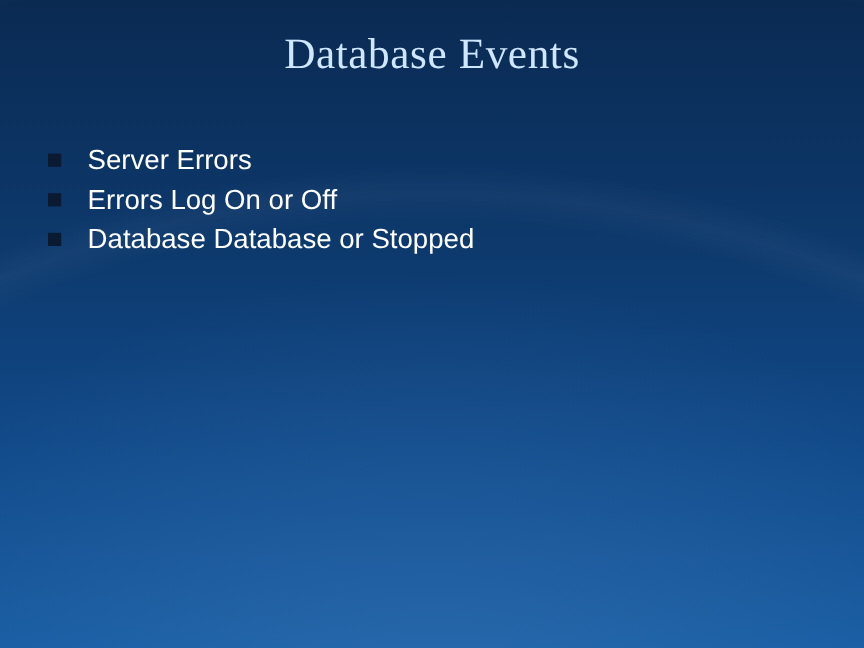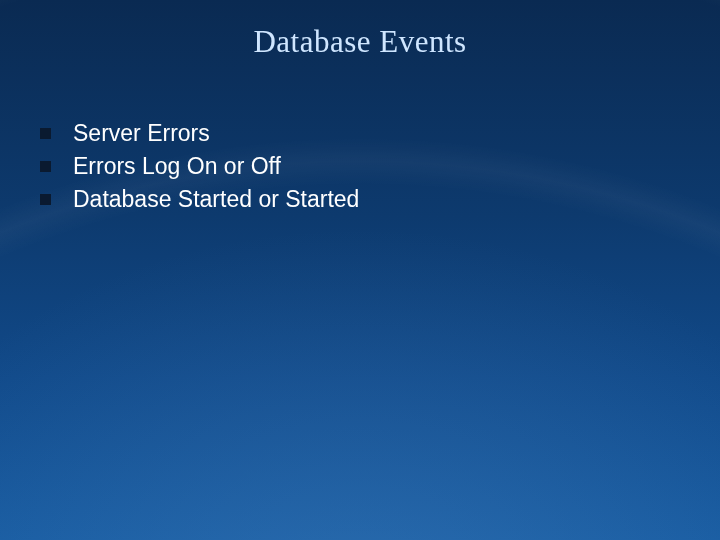--- a/index.html
+++ b/index.html
@@ -33,21 +33,21 @@
     background-position: center 260px;
     pointer-events: none;
   }
   .title {
     position: absolute;
     top: 24px;
     left: 0;
     right: 0;
     text-align: center;
     font-family: "Times New Roman", Times, serif;
-    font-size: 31px;
+    font-size: 36px;
     color: #cfe6ff;
     letter-spacing: 0.5px;
   }
   .content {
     position: absolute;
     top: 120px;
     left: 40px;
     right: 40px;
   }
   .bullet-row {
@@ -80,17 +80,17 @@
       <div class="bullet-text">Server Errors</div>
     </div>
 
     <div class="bullet-row">
       <div class="bullet-icon"></div>
       <div class="bullet-text">Errors Log On or Off</div>
     </div>
 
     <div class="bullet-row">
       <div class="bullet-icon"></div>
-      <div class="bullet-text">Database Started or Started</div>
+      <div class="bullet-text">Database Database or Stopped</div>
     </div>
 
   </div>
 </div>
 
 </body></html>

